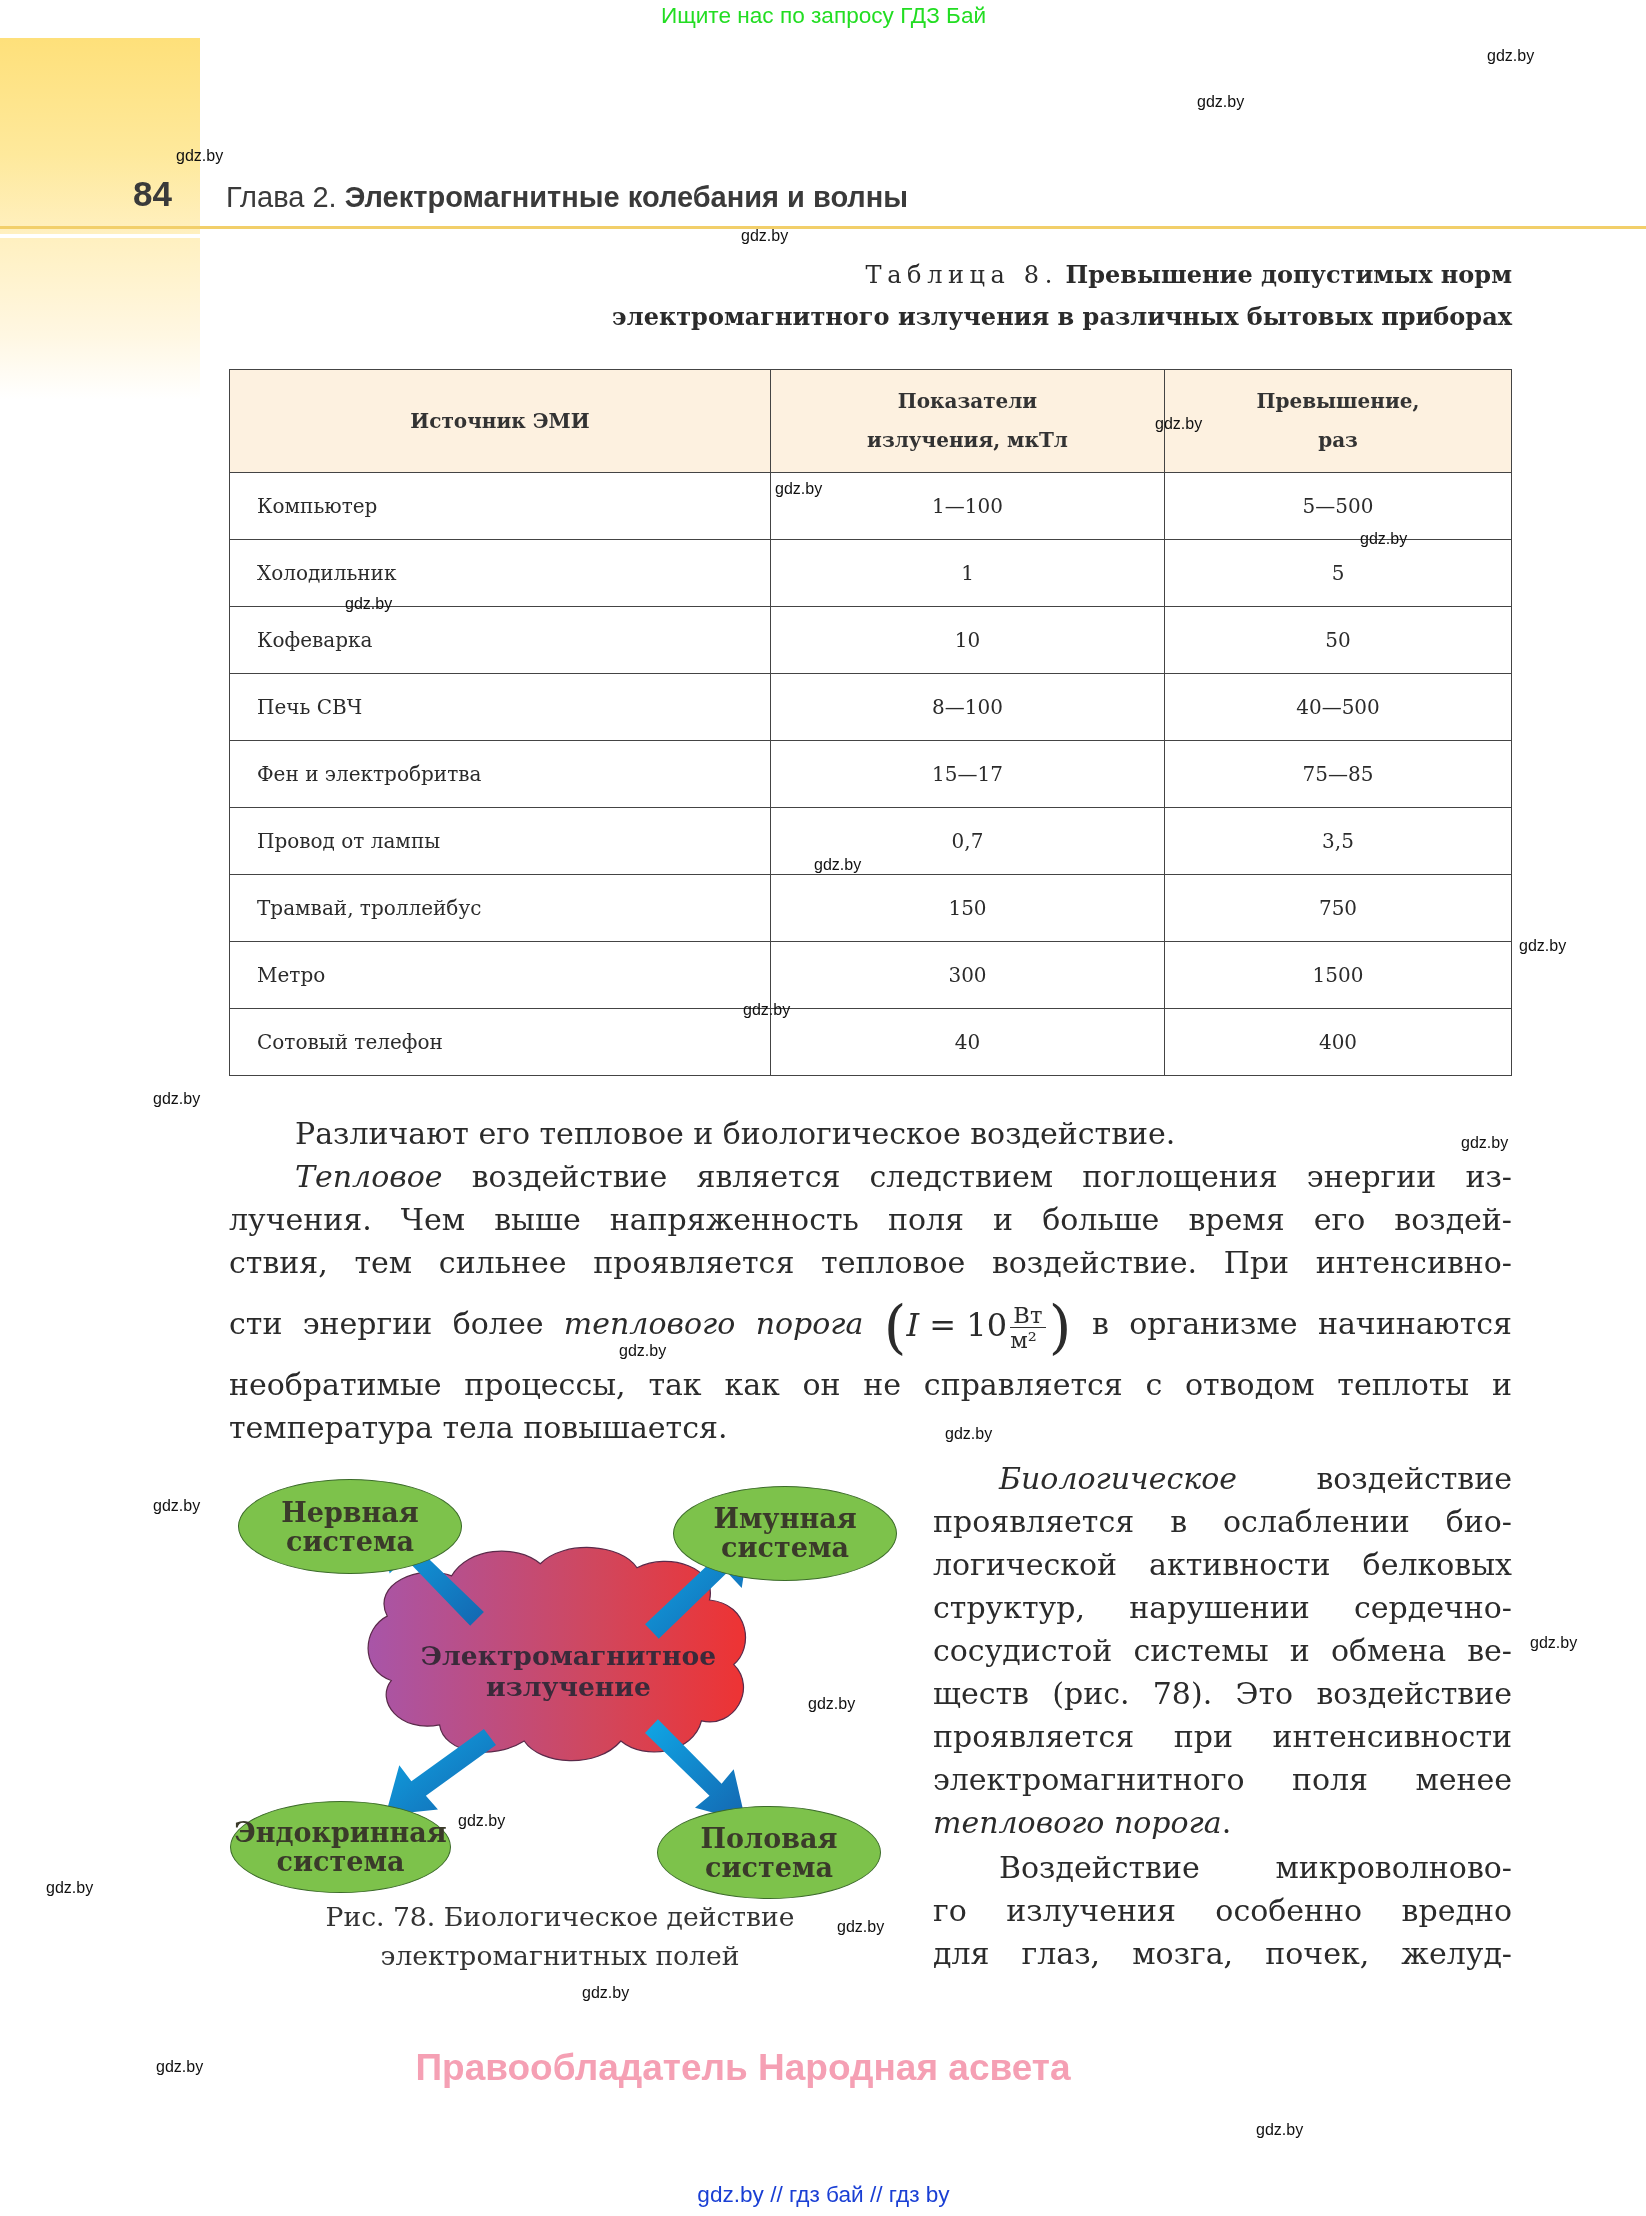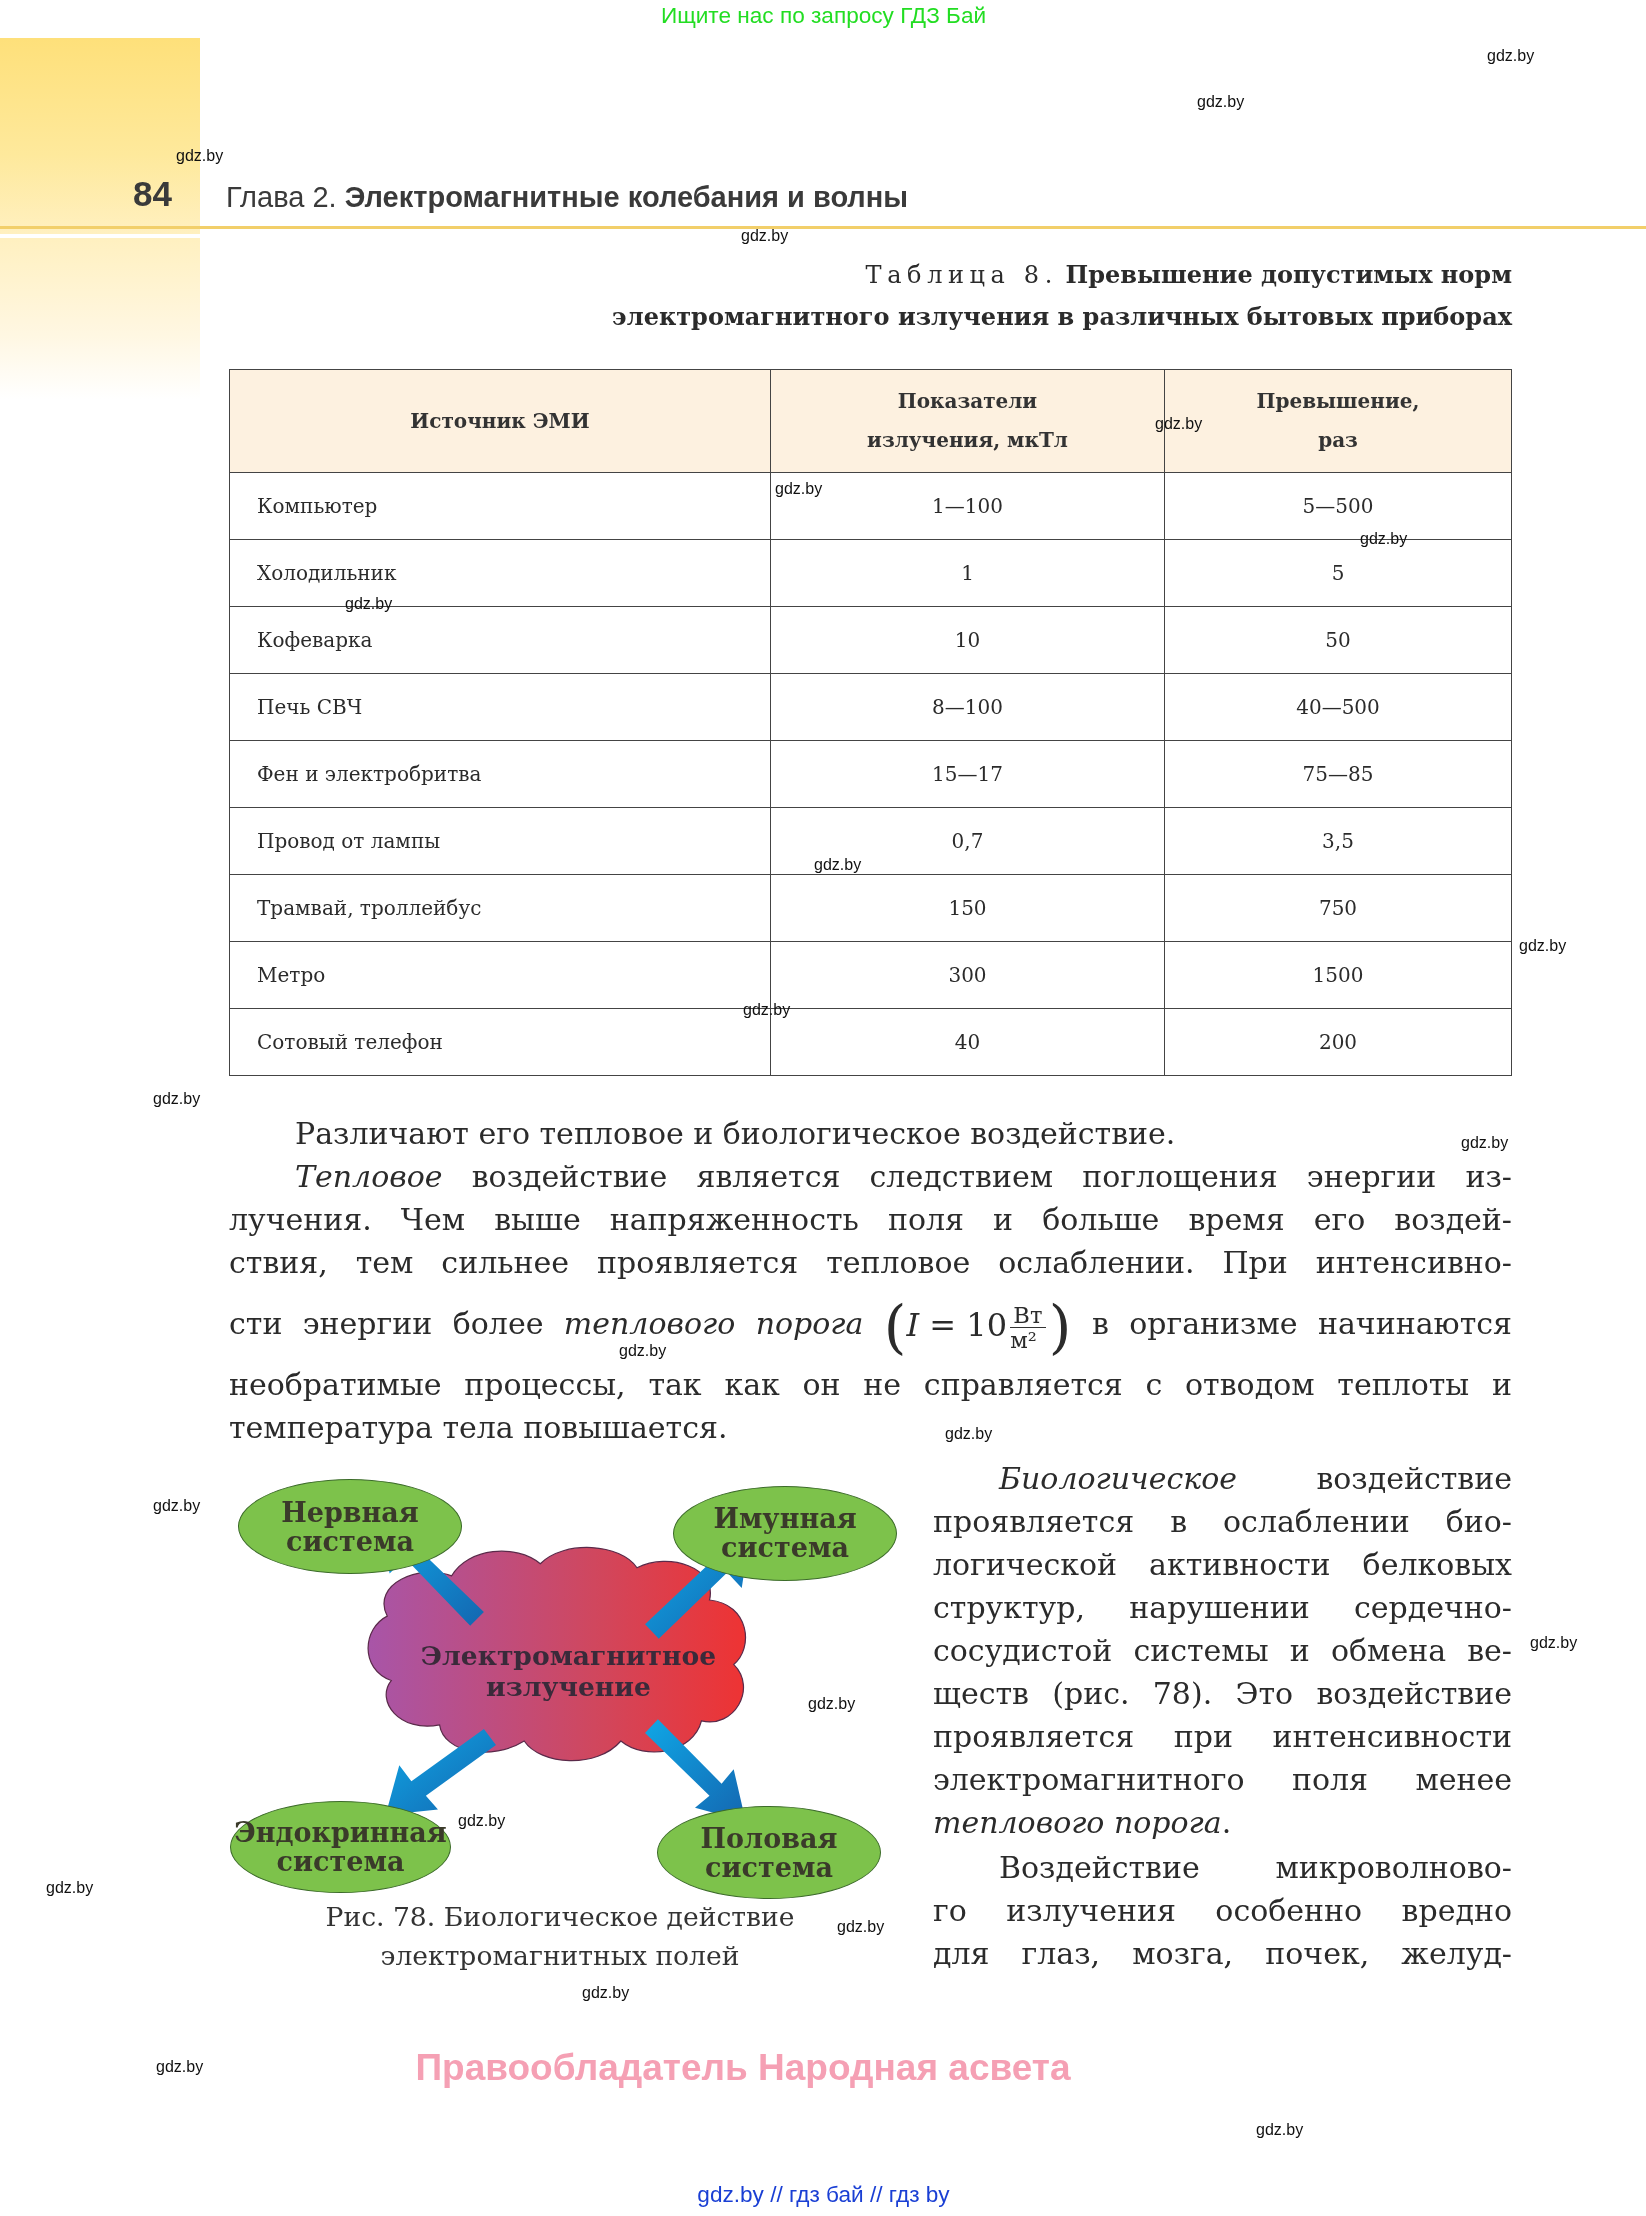--- a/index.html
+++ b/index.html
@@ -105,32 +105,32 @@
         <td class="num">750</td>
       </tr>
     <tr>
         <td class="src">Метро</td>
         <td class="num">300</td>
         <td class="num">1500</td>
       </tr>
     <tr>
         <td class="src">Сотовый телефон</td>
         <td class="num">40</td>
-        <td class="num">200</td>
+        <td class="num">400</td>
       </tr>
   </tbody>
 </table>
 
 <div class="para" style="top:1112px;">
   <div class="indent">Различают его тепловое и биологическое воздействие.</div>
 </div>
 <div class="para" style="top:1155px;">
   <div class="indent" style="text-align-last:justify;"><i>Тепловое</i><span> воздействие является следствием поглощения энергии из-</span></div>
   <div style="text-align-last:justify;">лучения. Чем выше напряженность поля и больше время его воздей-</div>
-  <div style="text-align-last:justify;">ствия, тем сильнее проявляется тепловое ослаблении. При интенсивно-</div>
+  <div style="text-align-last:justify;">ствия, тем сильнее проявляется тепловое воздействие. При интенсивно-</div>
   <div style="text-align-last:justify;height:79px;line-height:79px;"><span>сти энергии более </span><i>теплового порога</i> <span class="formula"><span class="paren">(</span><i>I</i><span> = 10</span><span class="frac"><span class="num">Вт</span><span class="den">м²</span></span><span class="paren">)</span></span><span> в организме начинаются</span></div>
   <div style="text-align-last:justify;">необратимые процессы, так как он не справляется с отводом теплоты и</div>
   <div>температура тела повышается.</div>
 </div>
 
 <div class="abs" style="left:218px;top:1463px;width:701px;height:419px;">
   <svg width="701" height="419" viewBox="0 0 870 520">
     <defs>
       <linearGradient id="cloudGrad" x1="0" x2="1" y1="0" y2="0">
         <stop offset="0" stop-color="#a855a8"></stop>

